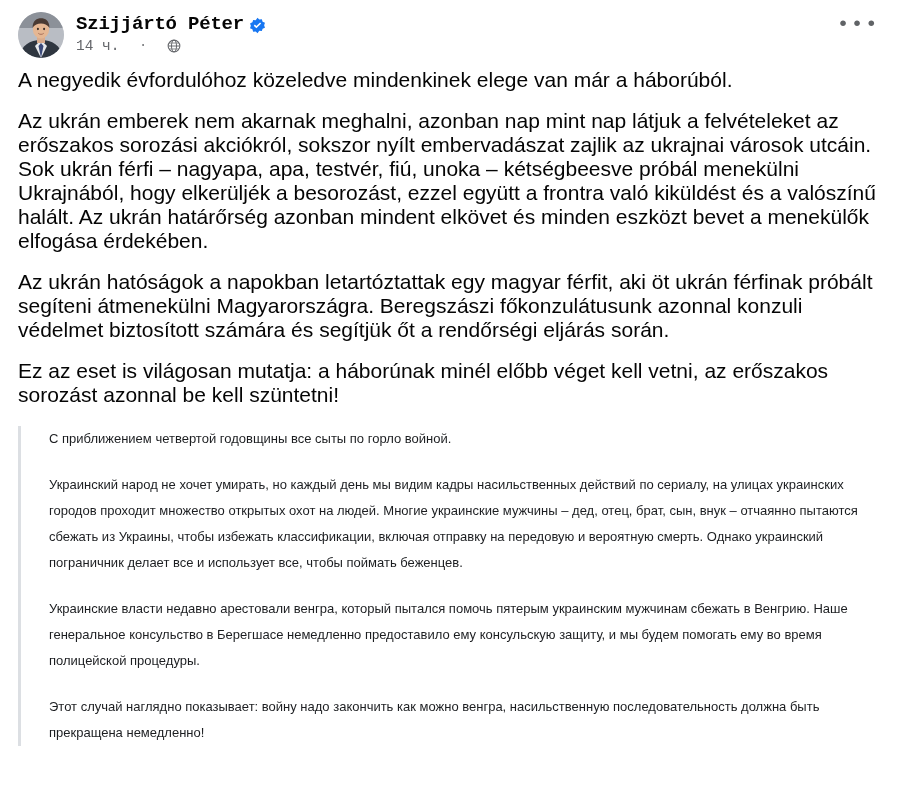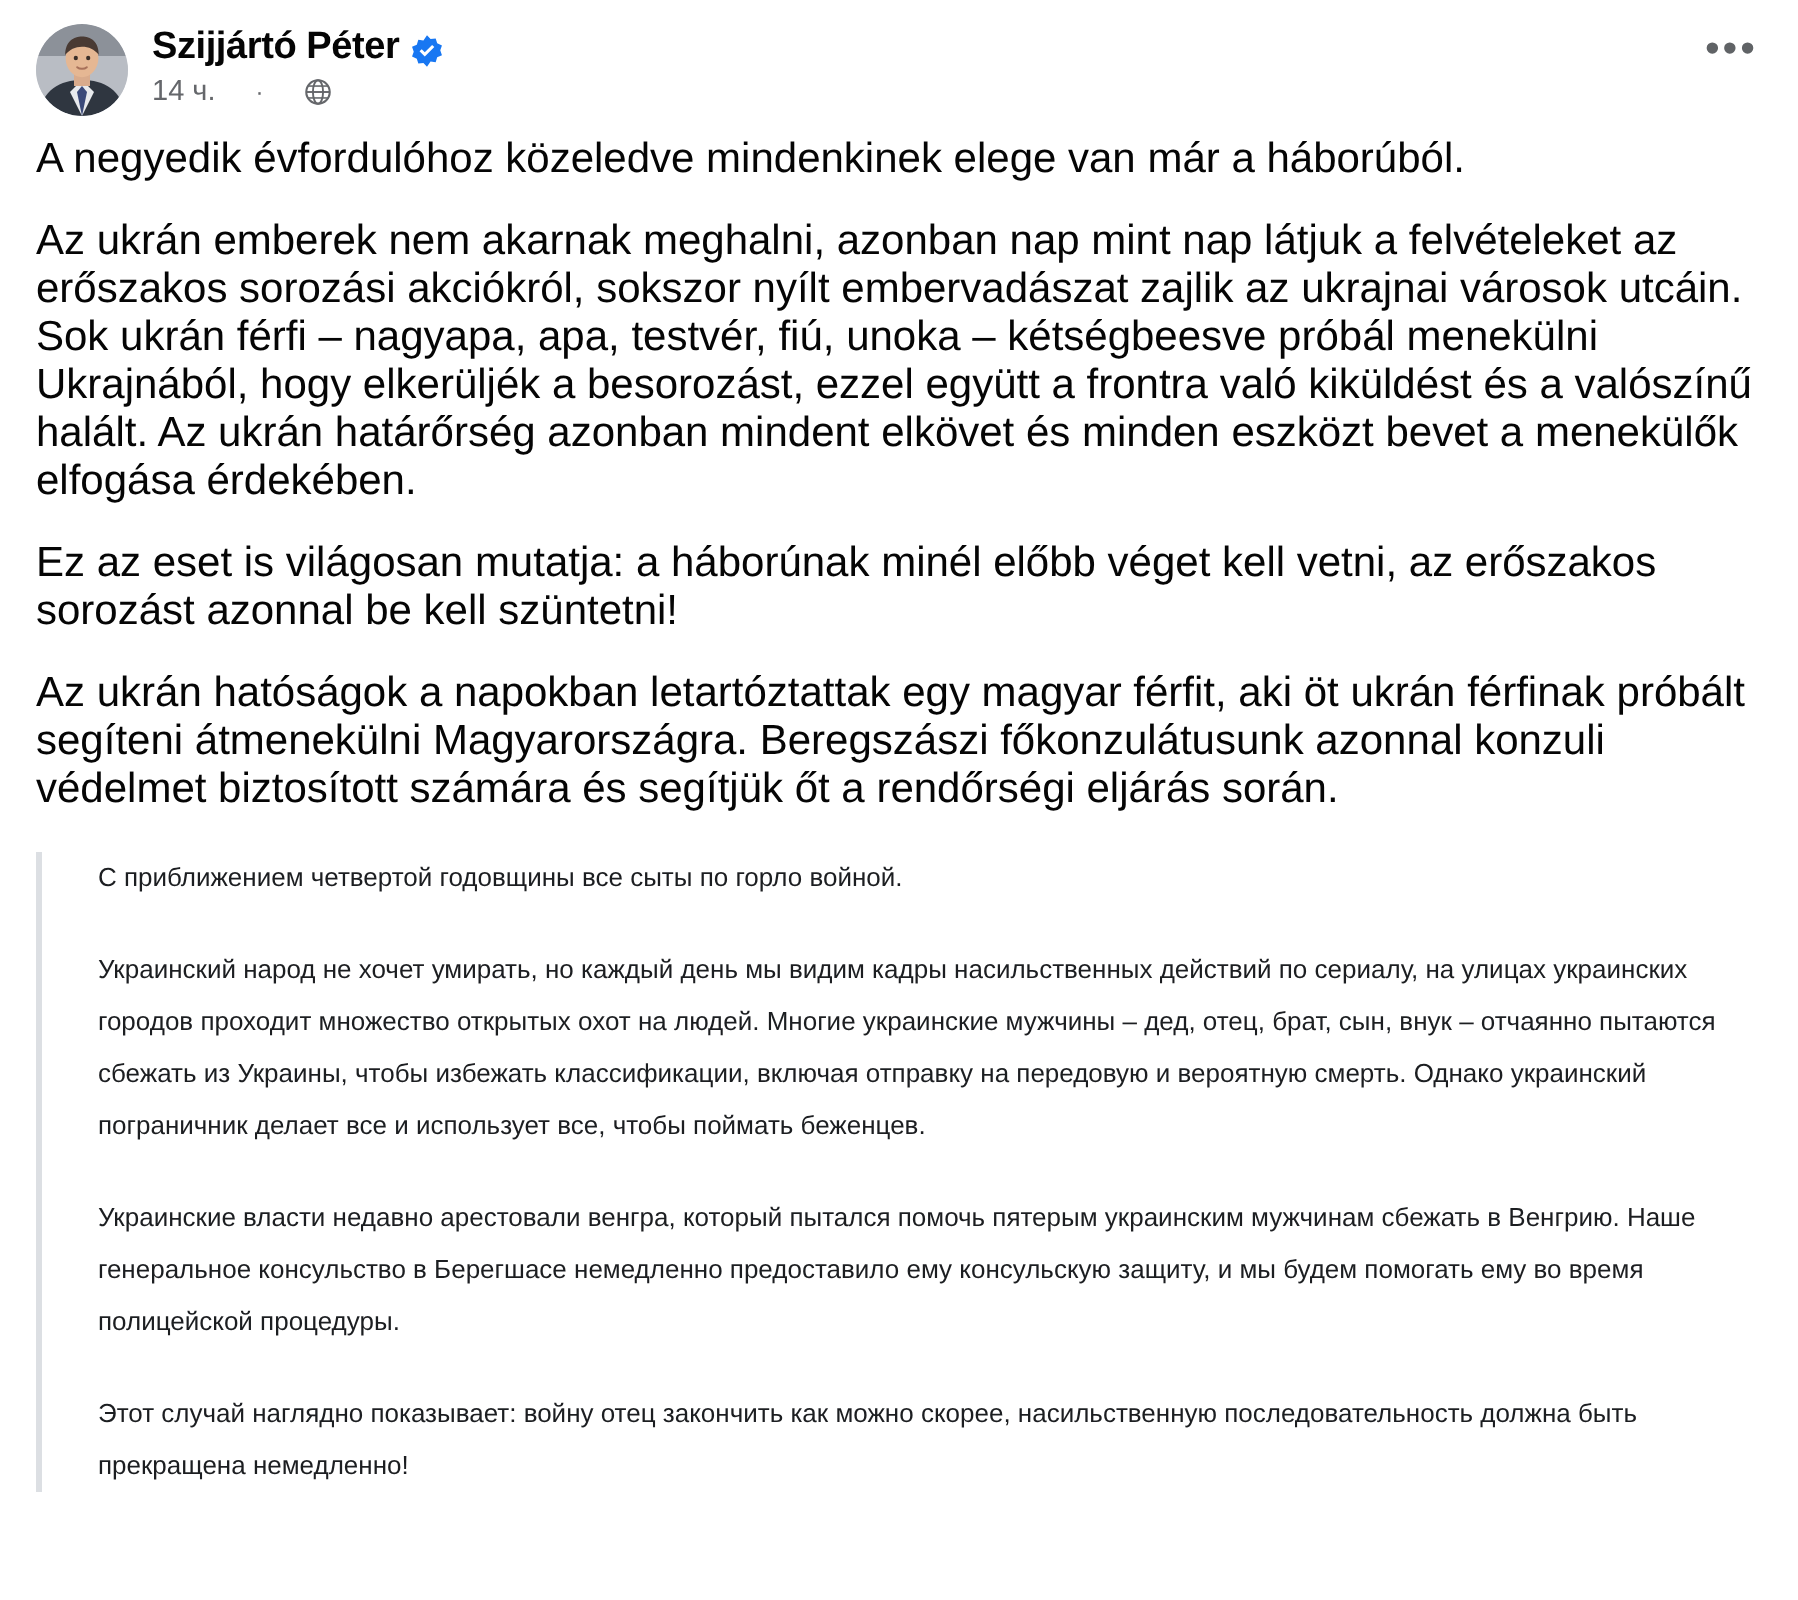--- a/index.html
+++ b/index.html
@@ -18,20 +18,21 @@
     width: 899px;
     box-sizing: border-box;
     padding: 10px 18px 0 18px;
     background: #ffffff;
   }
   
   .post-header {
     display: flex;
     align-items: flex-start;
     padding: 2px 0 6px 0;
+    font-family: Liberation Mono, monospace;
   }
   .avatar {
     width: 46px;
     height: 46px;
     border-radius: 50%;
     flex: 0 0 46px;
     overflow: hidden;
     background: #c9ccd1;
     position: relative;
   }
@@ -173,25 +174,25 @@
         </span>
       </div>
     </div>
 
     <div class="menu-dots">•••</div>
   </div>
 
   <div class="post-body">
     <p>A negyedik évfordulóhoz közeledve mindenkinek elege van már a háborúból.</p>
     <p>Az ukrán emberek nem akarnak meghalni, azonban nap mint nap látjuk a felvételeket az erőszakos sorozási akciókról, sokszor nyílt embervadászat zajlik az ukrajnai városok utcáin. Sok ukrán férfi – nagyapa, apa, testvér, fiú, unoka – kétségbeesve próbál menekülni Ukrajnából, hogy elkerüljék a besorozást, ezzel együtt a frontra való kiküldést és a valószínű halált. Az ukrán határőrség azonban mindent elkövet és minden eszközt bevet a menekülők elfogása érdekében.</p>
+    <p>Az ukrán hatóságok a napokban letartóztattak egy magyar férfit, aki öt ukrán férfinak próbált segíteni átmenekülni Magyarországra. Beregszászi főkonzulátusunk azonnal konzuli védelmet biztosított számára és segítjük őt a rendőrségi eljárás során.</p>
     <p>Ez az eset is világosan mutatja: a háborúnak minél előbb véget kell vetni, az erőszakos sorozást azonnal be kell szüntetni!</p>
-    <p>Az ukrán hatóságok a napokban letartóztattak egy magyar férfit, aki öt ukrán férfinak próbált segíteni átmenekülni Magyarországra. Beregszászi főkonzulátusunk azonnal konzuli védelmet biztosított számára és segítjük őt a rendőrségi eljárás során.</p>
   </div>
 
   <div class="translation">
     <p>С приближением четвертой годовщины все сыты по горло войной.</p>
     <p>Украинский народ не хочет умирать, но каждый день мы видим кадры насильственных действий по сериалу, на улицах украинских городов проходит множество открытых охот на людей. Многие украинские мужчины – дед, отец, брат, сын, внук – отчаянно пытаются сбежать из Украины, чтобы избежать классификации, включая отправку на передовую и вероятную смерть. Однако украинский пограничник делает все и использует все, чтобы поймать беженцев.</p>
     <p>Украинские власти недавно арестовали венгра, который пытался помочь пятерым украинским мужчинам сбежать в Венгрию. Наше генеральное консульство в Берегшасе немедленно предоставило ему консульскую защиту, и мы будем помогать ему во время полицейской процедуры.</p>
-    <p>Этот случай наглядно показывает: войну отец закончить как можно скорее, насильственную последовательность должна быть прекращена немедленно!</p>
+    <p>Этот случай наглядно показывает: войну надо закончить как можно венгра, насильственную последовательность должна быть прекращена немедленно!</p>
   </div>
 
   <div class="spacer"></div>
 </div>
 
 </body></html>

